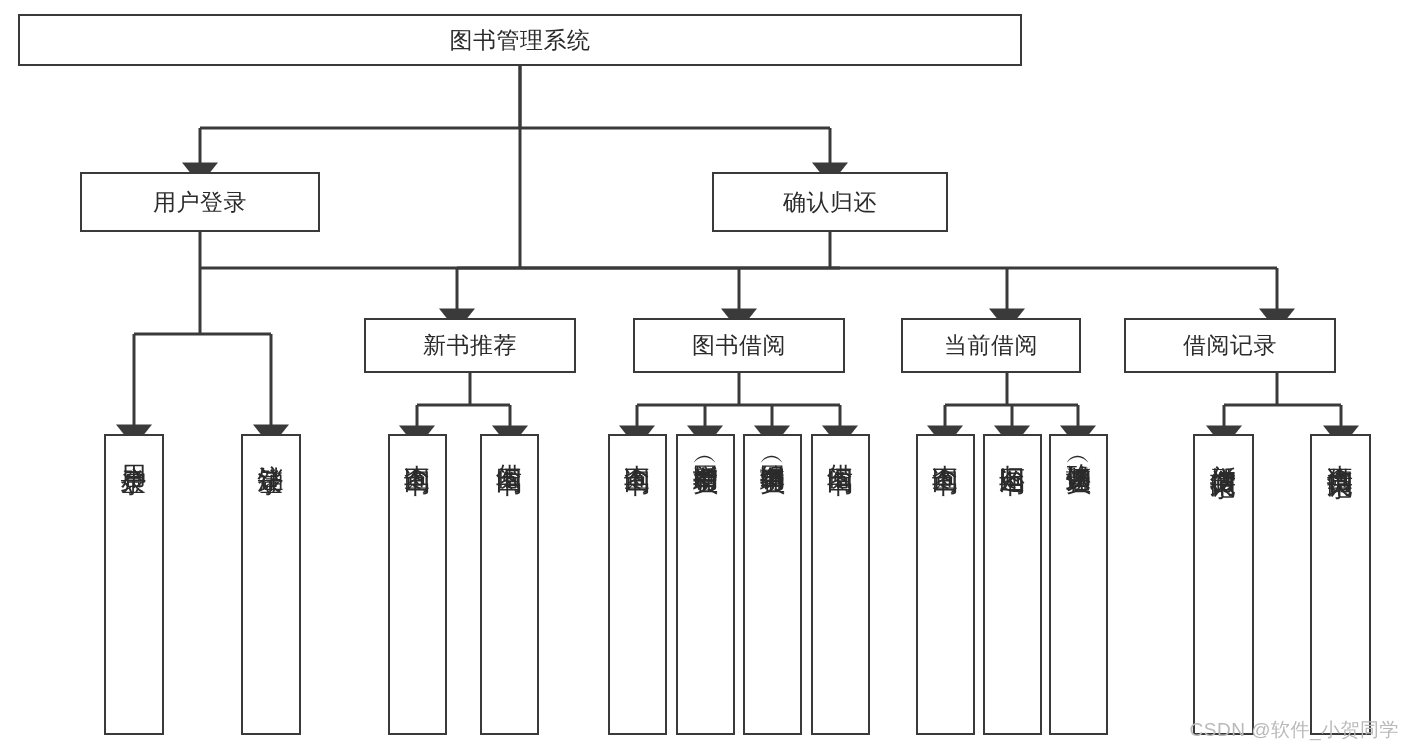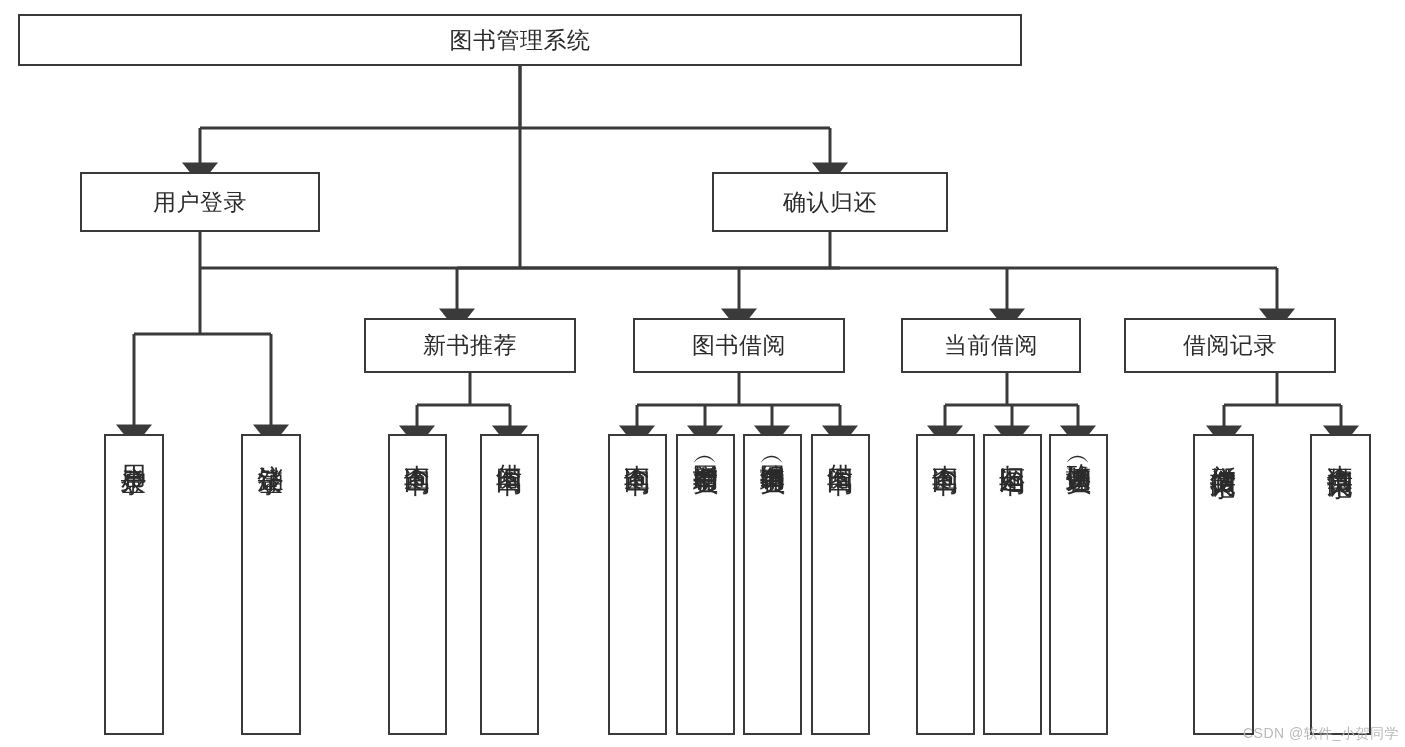--- a/index.html
+++ b/index.html
@@ -58,21 +58,21 @@
     white-space: nowrap;
   }
   .node.vert.tall .lbl {
     font-size: 25px;
     letter-spacing: 1px;
   }
   .watermark {
     position: absolute;
     right: 6px;
     bottom: 4px;
-    font-size: 14px;
+    font-size: 19px;
     color: #b9b9b9;
     z-index: 5;
     letter-spacing: 0.5px;
     white-space: nowrap;
   }
 </style>
 </head>
 <body>
 
 <div id="canvas">

